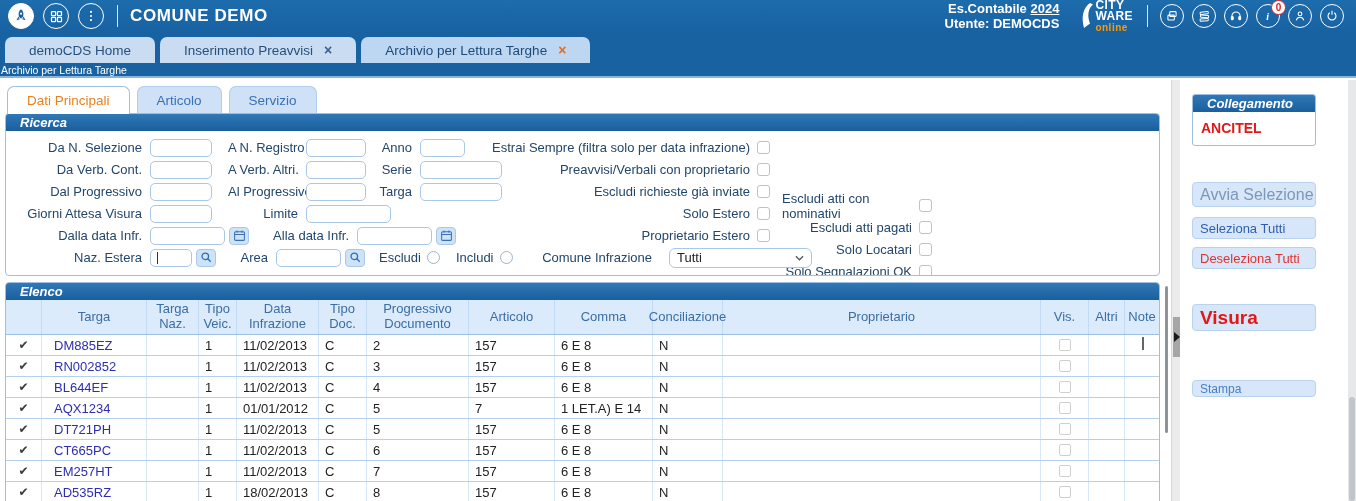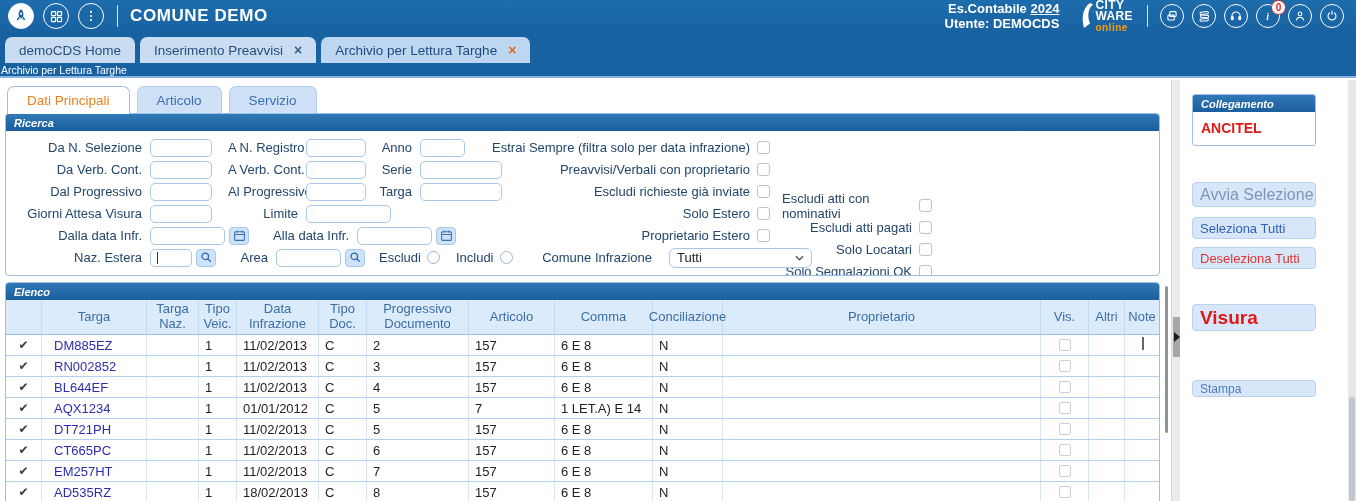--- a/index.html
+++ b/index.html
@@ -22,42 +22,42 @@
   .logo { display:flex; align-items:center; margin-right:10px; }
   .logo-txt { font-size:12px; font-weight:bold; line-height:11px; letter-spacing:.4px; }
   .logo-txt .online { font-size:10px; color:#ff9a00; font-weight:bold; letter-spacing:.5px; }
   .badge { position:absolute; top:-5px; right:-7px; width:15px; height:15px; background:#fff;
            border:1px solid #e02020; border-radius:50%; color:#e02020; font-size:10px; font-weight:bold;
            display:flex; align-items:center; justify-content:center; }
   .rel { position:relative; }
 
   
   .tabbar { height:31px; background:#1862a2; display:flex; align-items:flex-end; padding-left:5px; gap:5px; }
-  .wtab { height:26px; background:#c9dcf2; border-radius:7px 7px 0 0; padding:0 14px; font-size:13.5px;
+  .wtab { height:26px; background:#c9dcf2; border-radius:7px 7px 0 0; padding:0 24px; font-size:13.5px;
           color:#27507e; display:flex; align-items:center; gap:11px; cursor:pointer; white-space:nowrap; }
   .wtab.active { background:#bdd7f2; color:#1d4a7c; }
   .wtab .x { font-size:14px; font-weight:bold; color:#35608f; line-height:1; }
   .wtab.active .x { color:#e8681c; }
 
   
   .crumb { height:15px; background:#1862a2; border-bottom:2px solid #8ab4dd; color:#fff;
            font-size:10.5px; display:flex; align-items:center; padding-left:1px; }
 
   
   .content { position:absolute; top:80px; left:0; right:0; bottom:0; background:#fff; }
   .main-panel { position:absolute; left:5px; top:6px; width:1155px; }
 
   .inner-tabs { display:flex; gap:7px; margin-left:2px; height:27px; position:relative; z-index:2; }
   .itab { background:#cfe1f6; border:1px solid #b0cdec; border-bottom:none; border-radius:7px 7px 0 0;
           padding:0 19px; font-size:13.5px; color:#3a70b5; display:flex; align-items:center; cursor:pointer; }
   .itab.active { background:#fff; color:#e8821e; border-color:#9dbfe4; margin-bottom:-1px; }
 
   .box { border:1px solid #9dbfe4; border-radius:4px; background:#fff; overflow:hidden; }
-  .section-bar { height:17px; background:linear-gradient(#3078b6,#1a5e9e); color:#fff; font-size:11px;
-                 font-weight:bold; font-style:italic; display:flex; align-items:center; padding-left:8px; }
+  .section-bar { height:17px; background:linear-gradient(#3078b6,#1a5e9e); color:#fff; font-size:13px;
+                 font-weight:bold; font-style:italic; display:flex; align-items:center; padding-left:14px; }
 
   
   .form-area { padding:5px 6px 7px; }
   .form-row { position:relative; display:flex; align-items:center; height:21px; margin-top:1px;
               font-size:13px; color:#23466b; }
   .lbl { text-align:right; white-space:nowrap; }
   .l1 { width:130px; } .l2 { width:70px; margin-left:16px; } .l2b { width:86px; margin-left:14px; }
   .l3 { width:40px; margin-left:6px; }
   .in { height:18px; border:1px solid #a9c7e7; border-radius:5px; margin-left:8px; padding:0 4px;
         font:13px "Liberation Sans",sans-serif; color:#222; outline:none; }
@@ -254,21 +254,21 @@
             <input class="in w45" style="">
             <div class="grp a">
               <span>Estrai Sempre (filtra solo per data infrazione)</span>
               <span class="cbx"></span>
             </div>
           </div>
 
           <div class="form-row">
             <span class="lbl l1">Da Verb. Cont.</span>
             <input class="in w62" style="">
-            <span class="lbl l2">A Verb. Cont.</span>
+            <span class="lbl l2">A Verb. Altri.</span>
             <input class="in w60" style="">
             <span class="lbl l3">Serie</span>
             <input class="in w82" style="">
             <div class="grp a">
               <span>Preavvisi/Verbali con proprietario</span>
               <span class="cbx"></span>
             </div>
             <div class="grp b">
               <span>Escludi atti con nominativi</span>
               <span class="cbx"></span>

